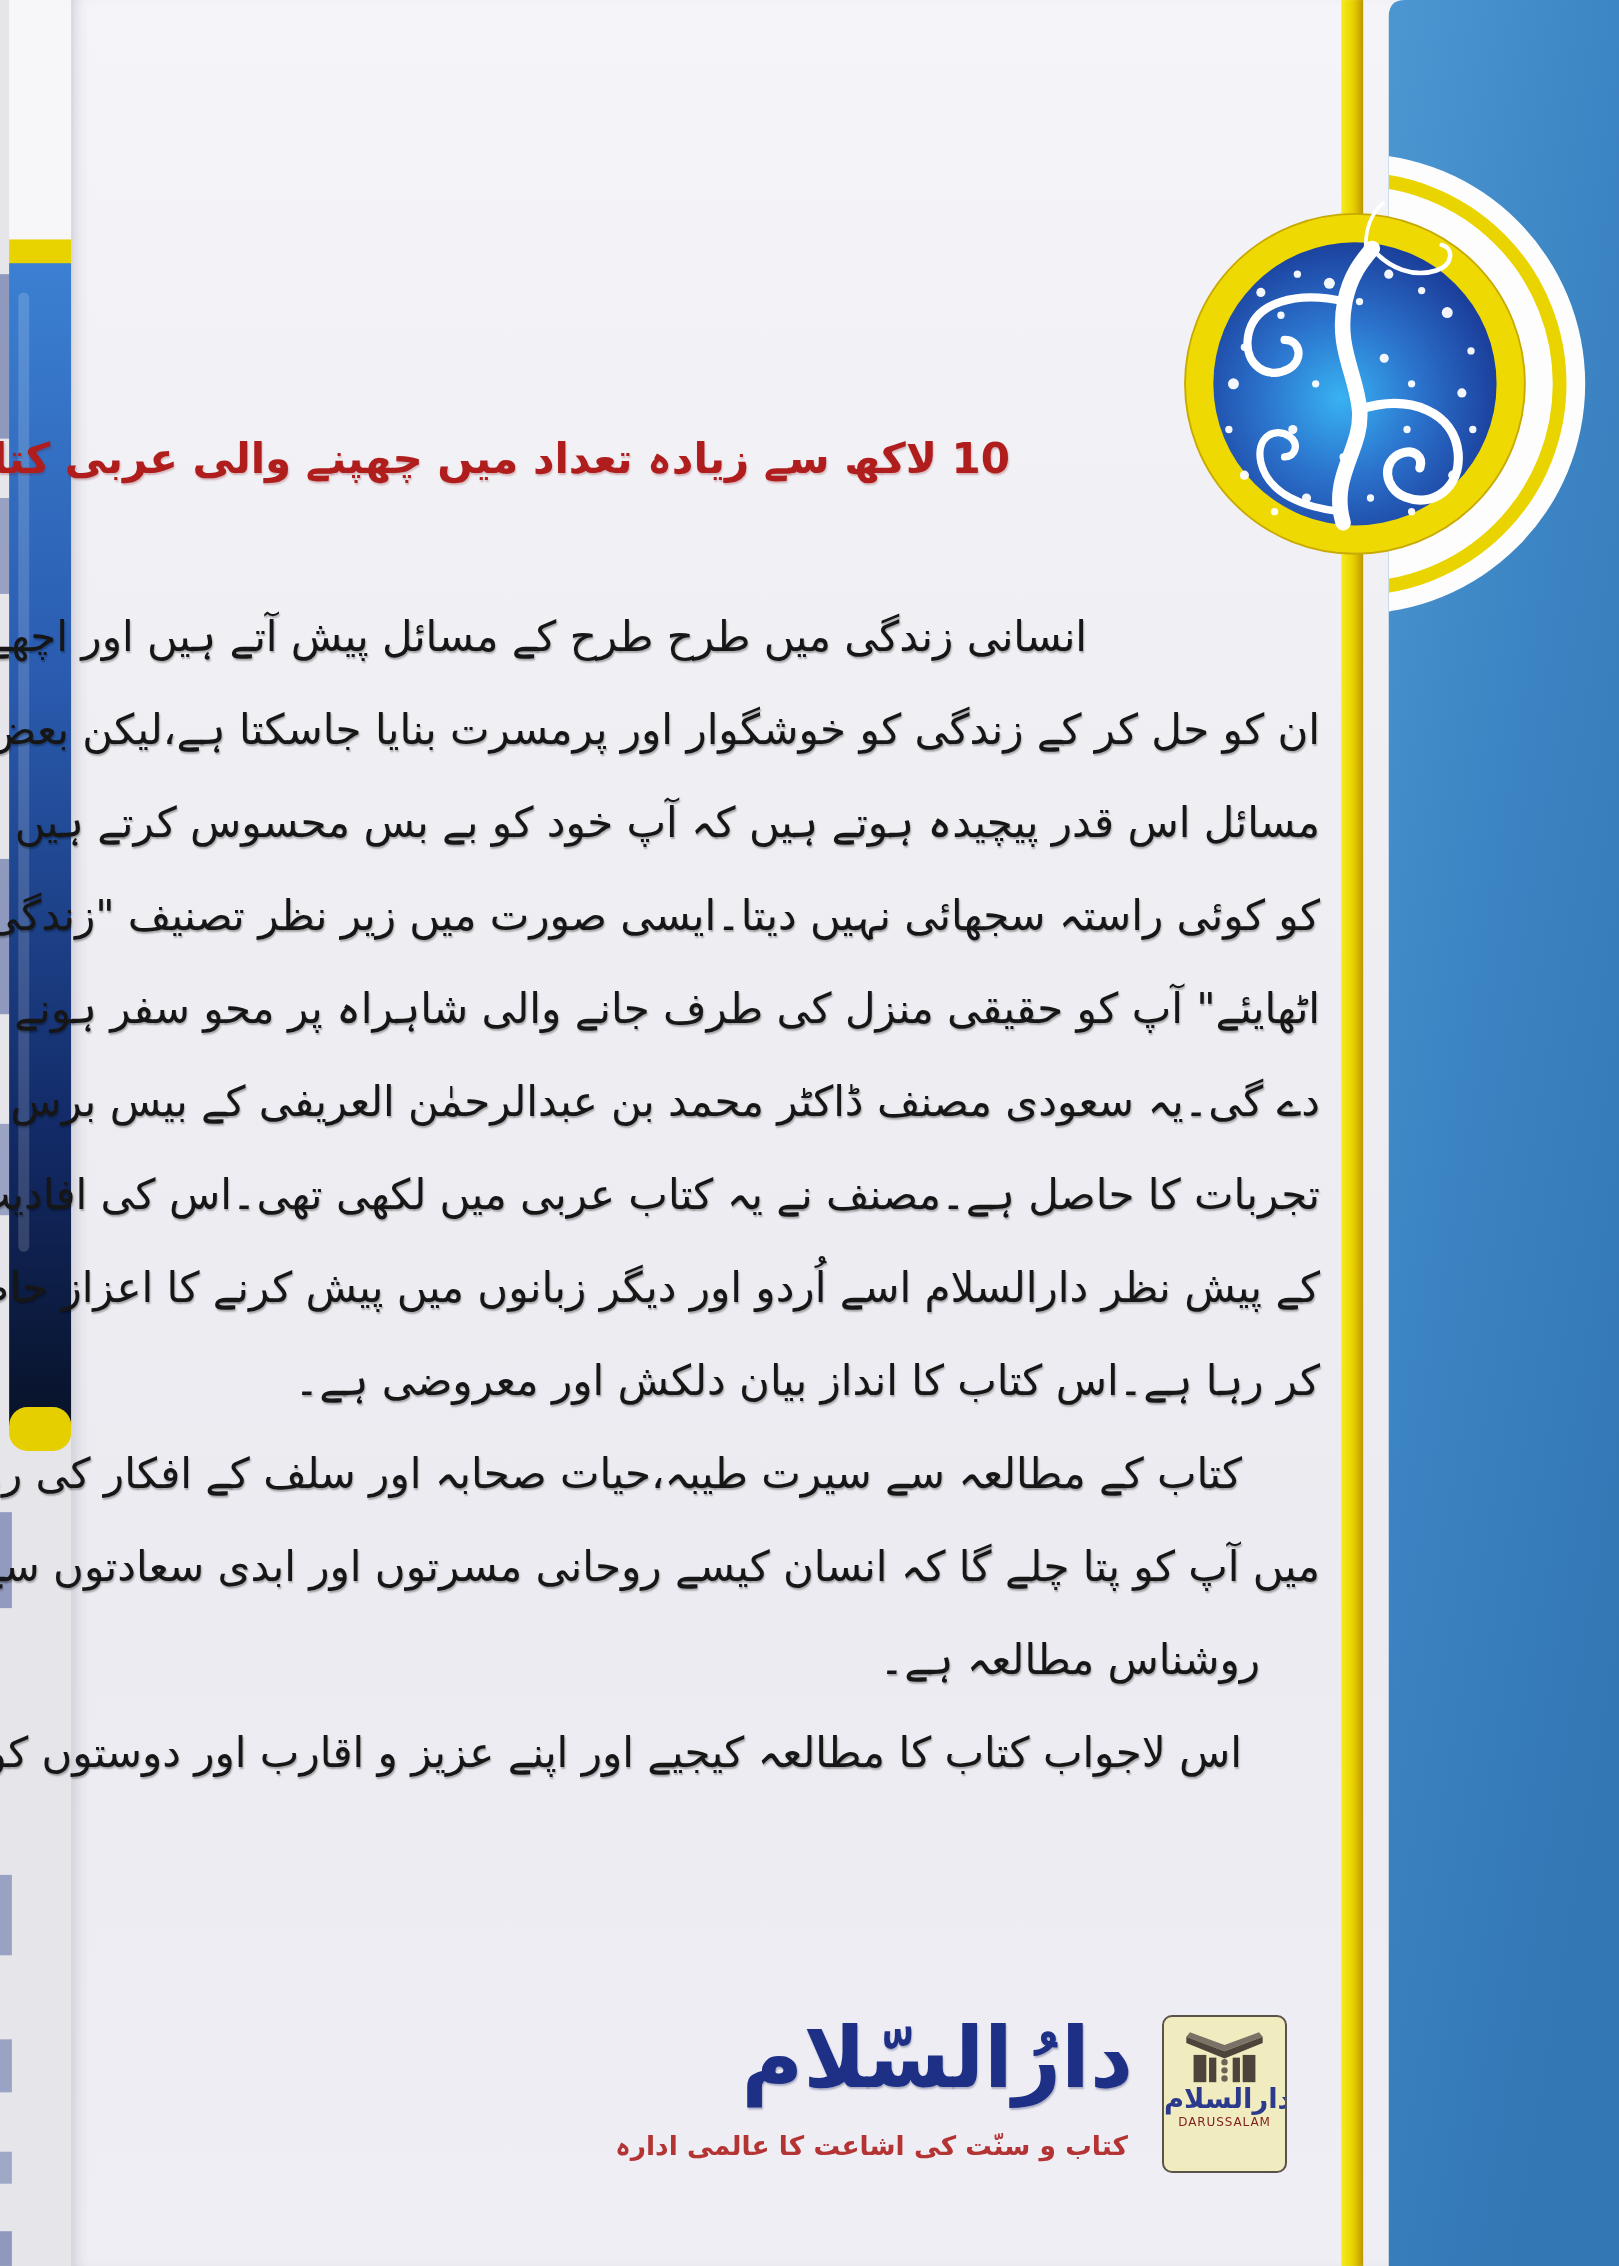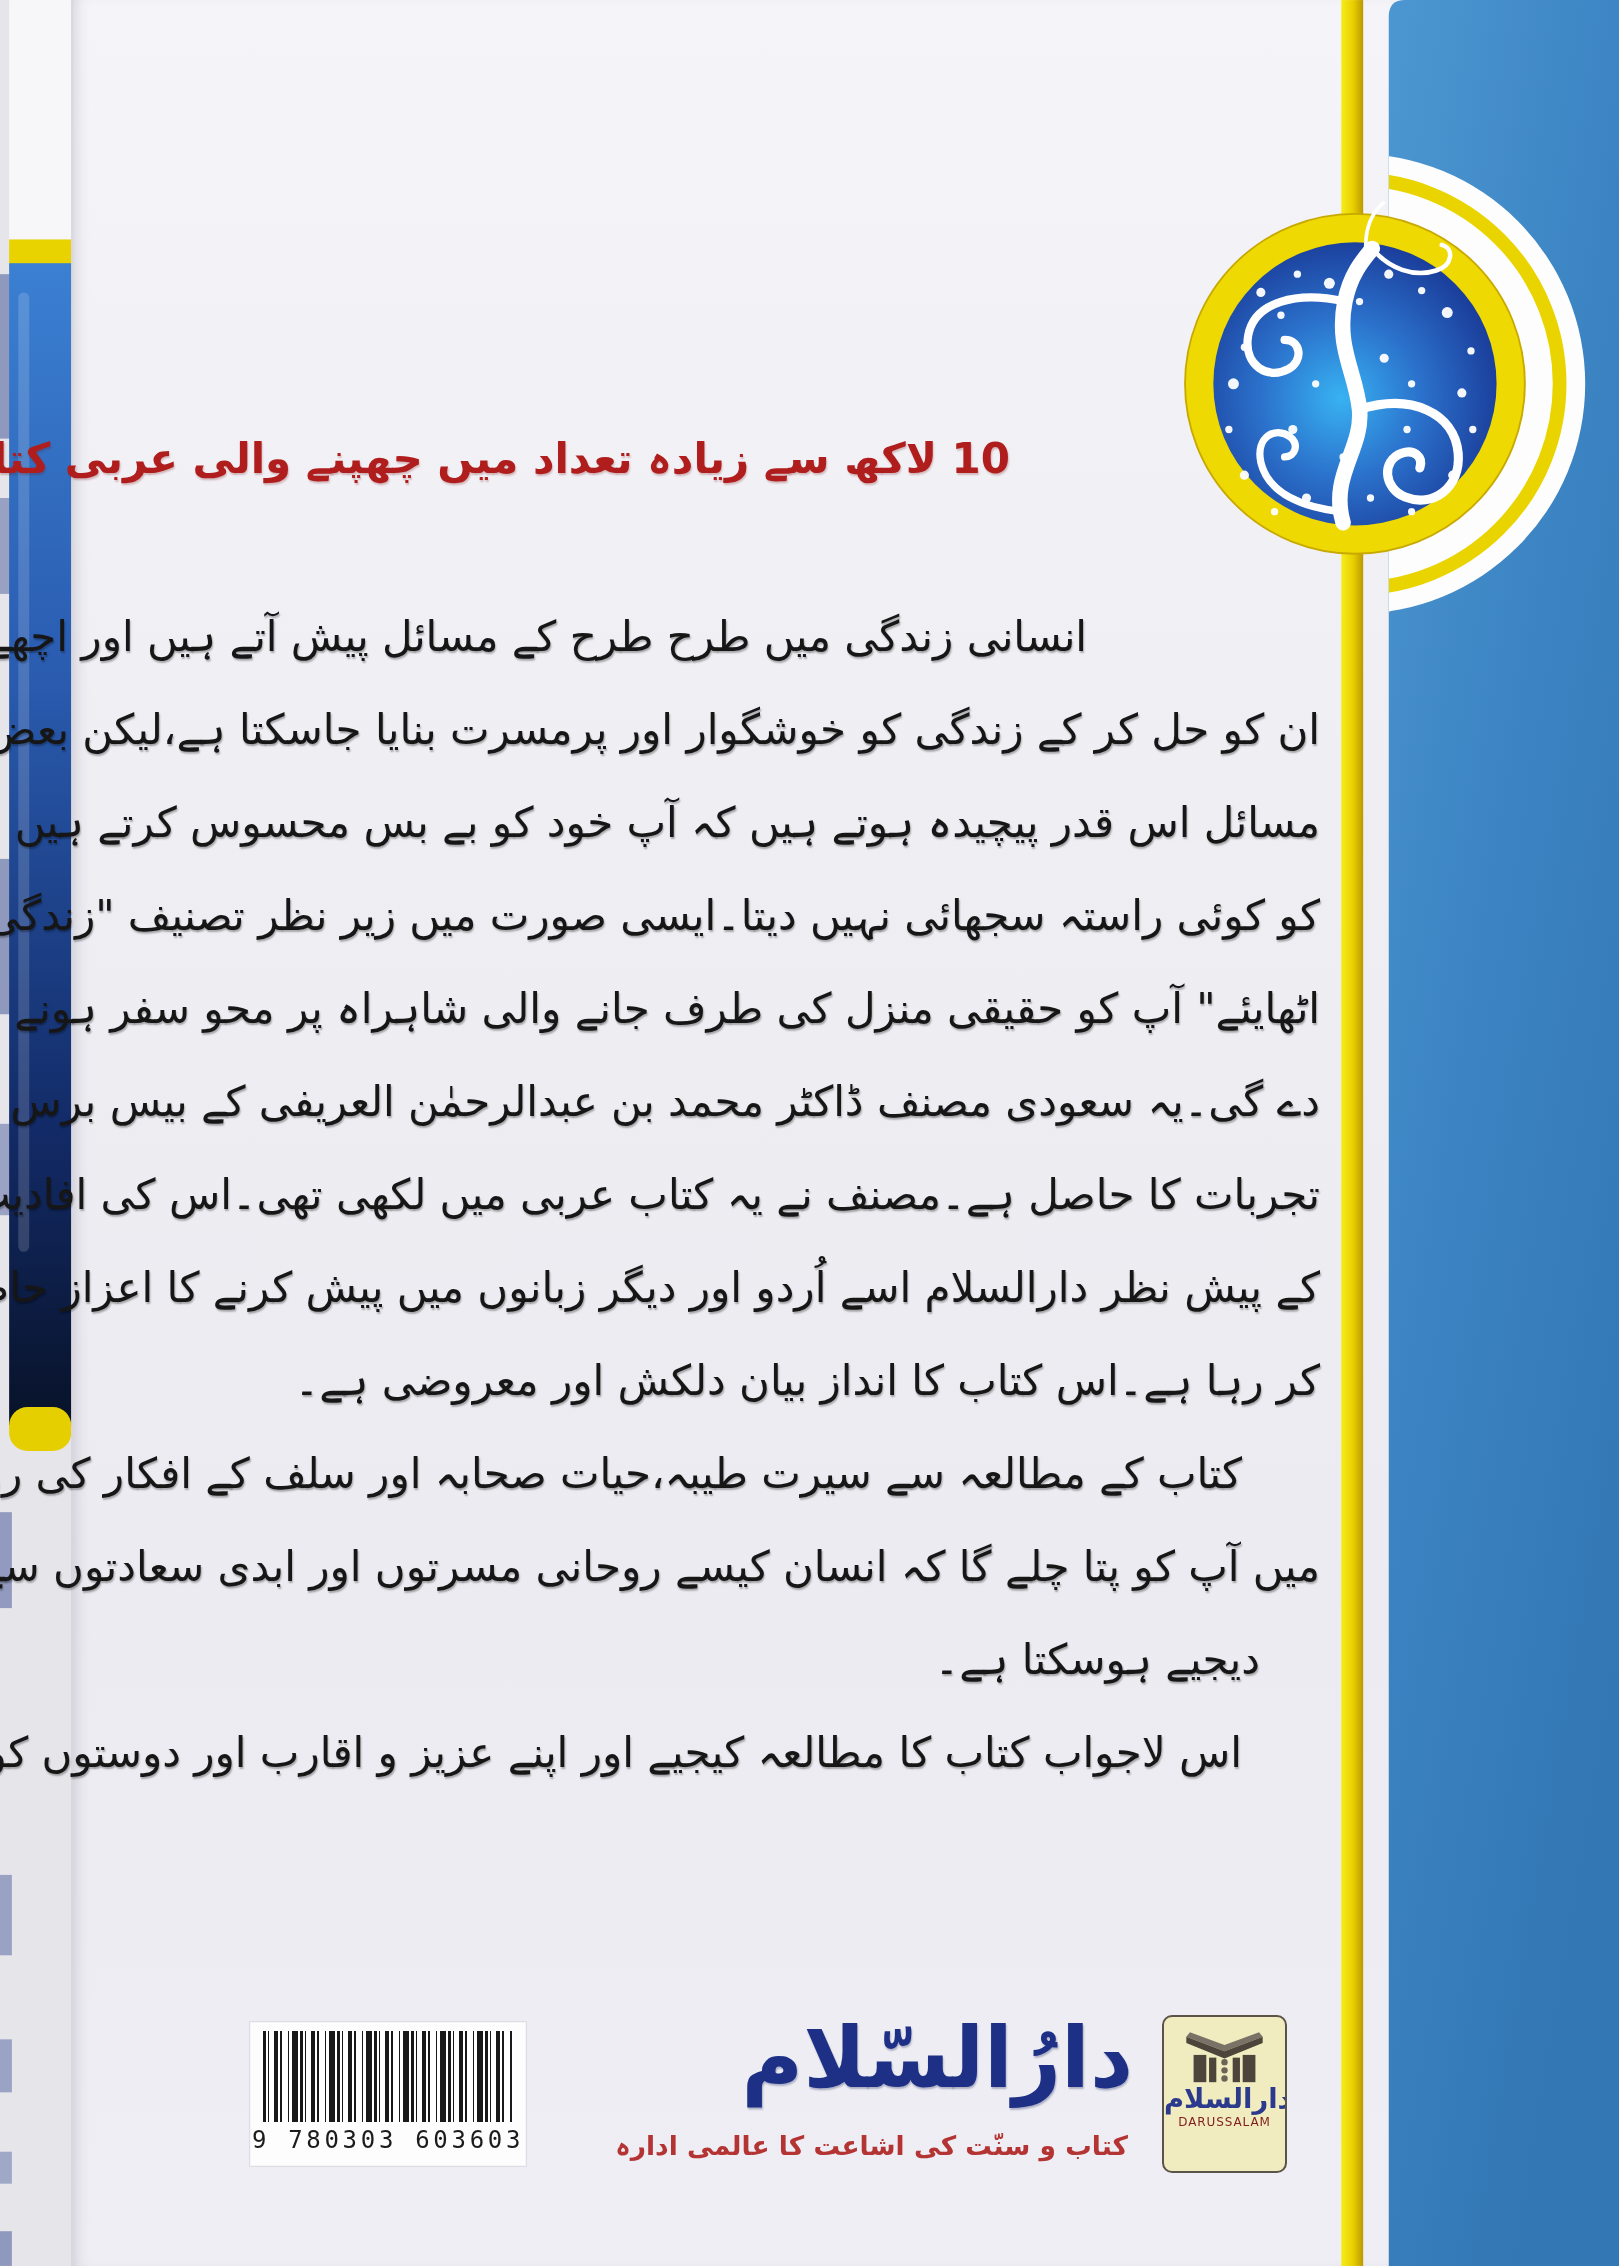--- a/index.html
+++ b/index.html
@@ -165,28 +165,24 @@
     <span class="bline">ان کو حل کر کے زندگی کو خوشگوار اور پرمسرت بنایا جاسکتا ہے،لیکن بعض اوقات</span>
     <span class="bline">مسائل اس قدر پیچیدہ ہوتے ہیں کہ آپ خود کو بے بس محسوس کرتے ہیں اور آپ</span>
     <span class="bline">کو کوئی راستہ سجھائی نہیں دیتا۔ایسی صورت میں زیر نظر تصنیف "زندگی سے لطف</span>
     <span class="bline">اٹھایئے" آپ کو حقیقی منزل کی طرف جانے والی شاہراہ پر محو سفر ہونے میں مدد</span>
     <span class="bline">دے گی۔یہ سعودی مصنف ڈاکٹر محمد بن عبدالرحمٰن العریفی کے بیس برس کے</span>
     <span class="bline">تجربات کا حاصل ہے۔مصنف نے یہ کتاب عربی میں لکھی تھی۔اس کی افادیت</span>
     <span class="bline">کے پیش نظر دارالسلام اسے اُردو اور دیگر زبانوں میں پیش کرنے کا اعزاز حاصل</span>
     <span class="bline">کر رہا ہے۔اس کتاب کا انداز بیان دلکش اور معروضی ہے۔</span>
     <span class="bline" style="padding-right:78px">کتاب کے مطالعہ سے سیرت طیبہ،حیات صحابہ اور سلف کے افکار کی روشنی</span>
     <span class="bline">میں آپ کو پتا چلے گا کہ انسان کیسے روحانی مسرتوں اور ابدی سعادتوں سے</span>
-    <span class="bline" style="padding-right:60px">دیجیے ہوسکتا ہے۔</span>
+    <span class="bline" style="padding-right:60px">روشناس مطالعہ ہے۔</span>
     <span class="bline" style="padding-right:78px">اس لاجواب کتاب کا مطالعہ کیجیے اور اپنے عزیز و اقارب اور دوستوں کو</span>
   </div>
 
-  <div class="barcode">
-    <div class="bars"></div>
-    <div class="num">9 780303 603603</div>
-  </div>
 
   <div class="txt pub-name">دارُالسّلام</div>
 
   <div class="txt pub-tagline">کتاب و سنّت کی اشاعت کا عالمی ادارہ</div>
 
   <div class="logo-box">
     <svg class="book" width="91" height="60" viewBox="0 0 100 66">
       <path d="M8 14 L50 30 L92 14 L88 9 L50 23 L12 9 Z" fill="#7a7266"></path>
       <path d="M8 14 L50 30 L92 14 L92 21 L50 38 L8 21 Z" fill="#4d453b"></path>
       <rect x="16" y="34" width="14" height="30" fill="#4d453b"></rect>

